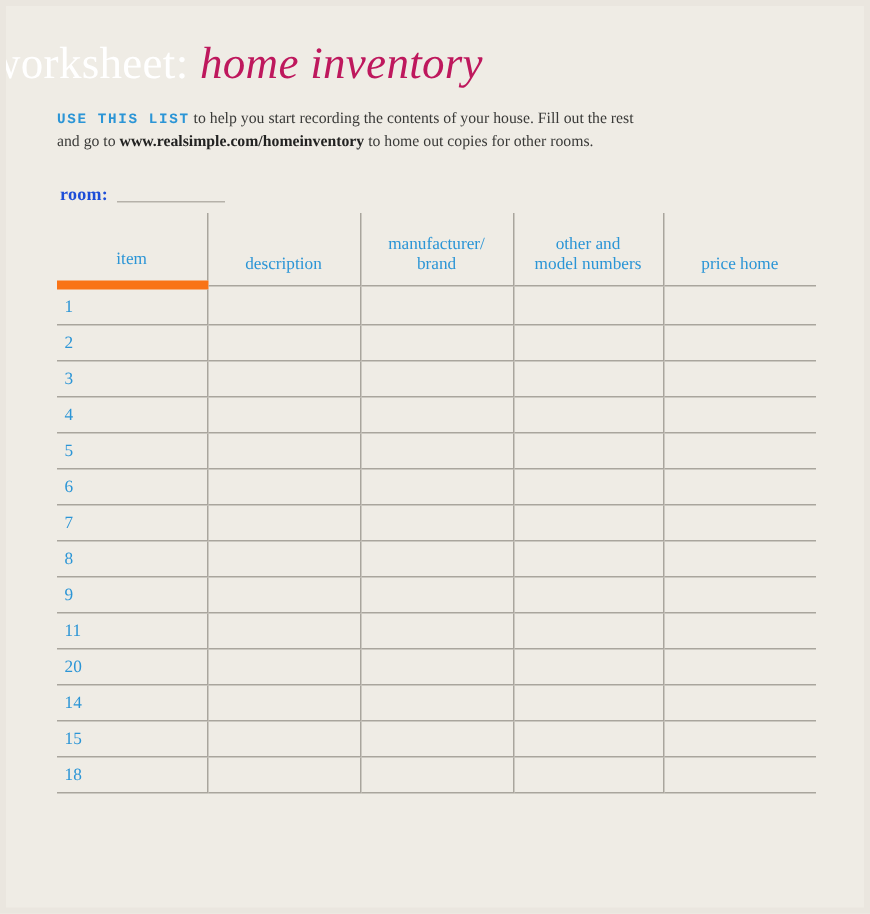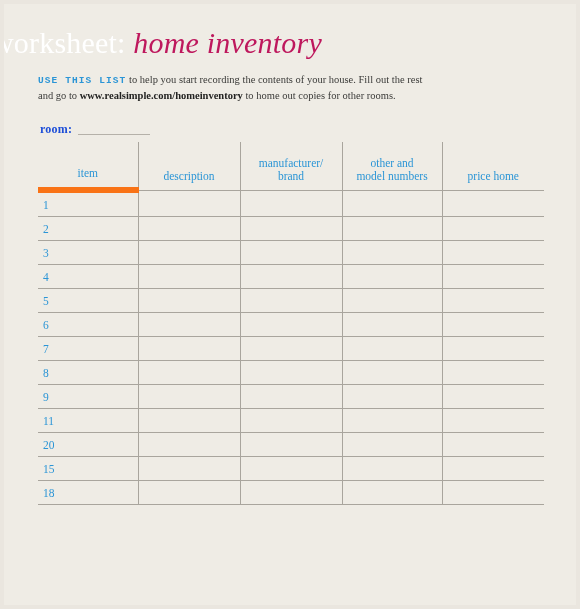--- a/index.html
+++ b/index.html
@@ -276,20 +276,28 @@
           </tr>
           <tr>
             <td class="num">20</td>
             <td></td>
             <td class="sep"></td>
             <td class="sep"></td>
             <td class="sep"></td>
             <td class="sep"></td>
           </tr>
           <tr>
+            <td class="num">14</td>
+            <td></td>
+            <td class="sep"></td>
+            <td class="sep"></td>
+            <td class="sep"></td>
+            <td class="sep"></td>
+          </tr>
+          <tr>
             <td class="num">15</td>
             <td></td>
             <td class="sep"></td>
             <td class="sep"></td>
             <td class="sep"></td>
             <td class="sep"></td>
           </tr>
           <tr>
             <td class="num">18</td>
             <td></td>

